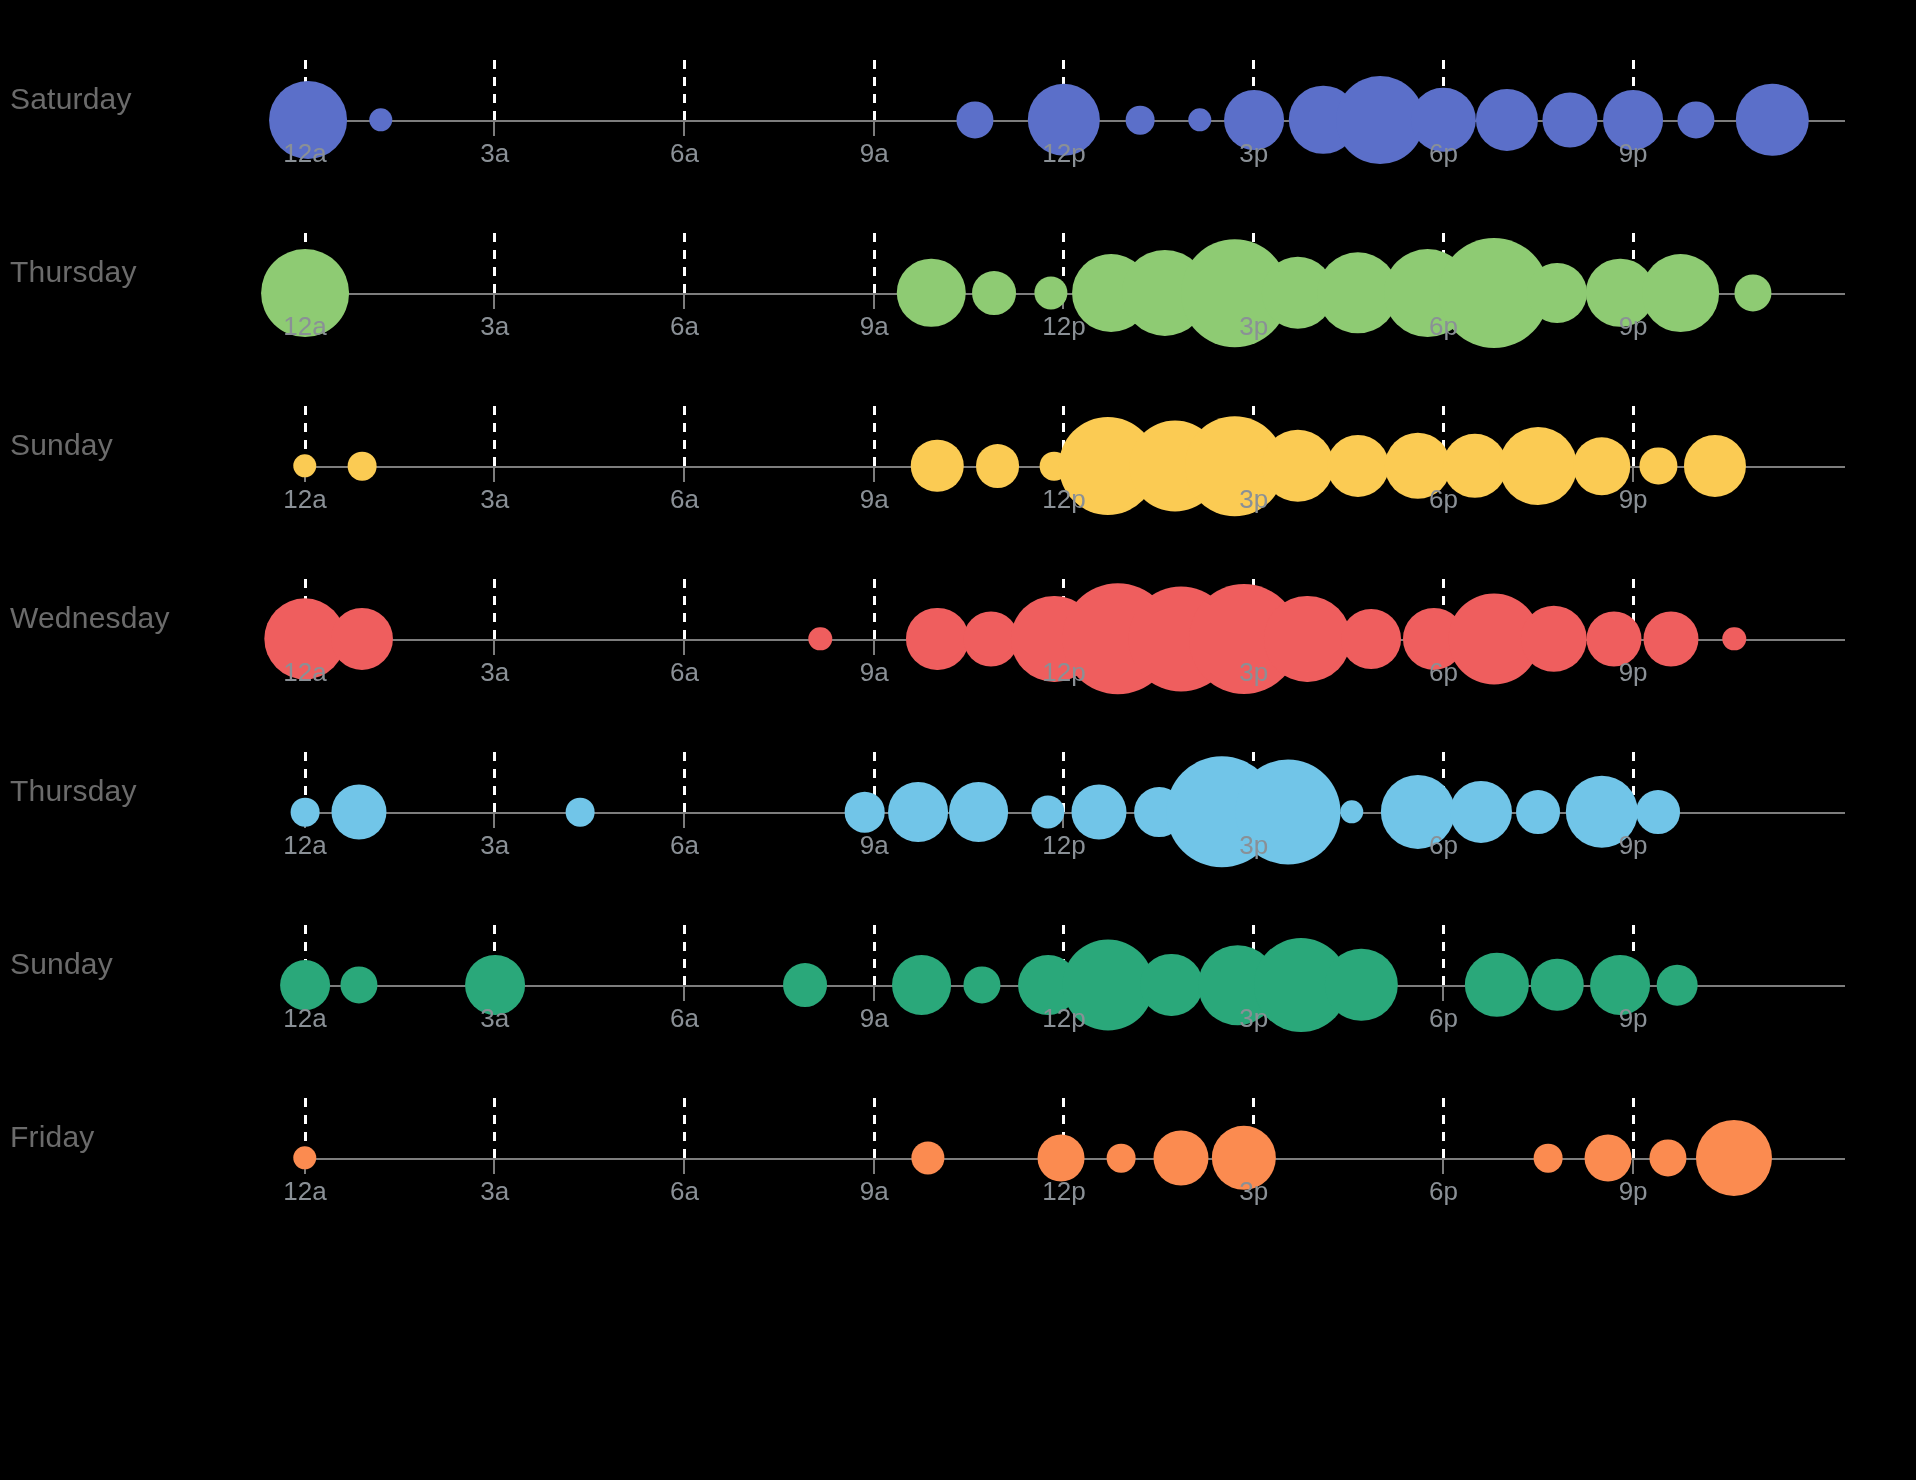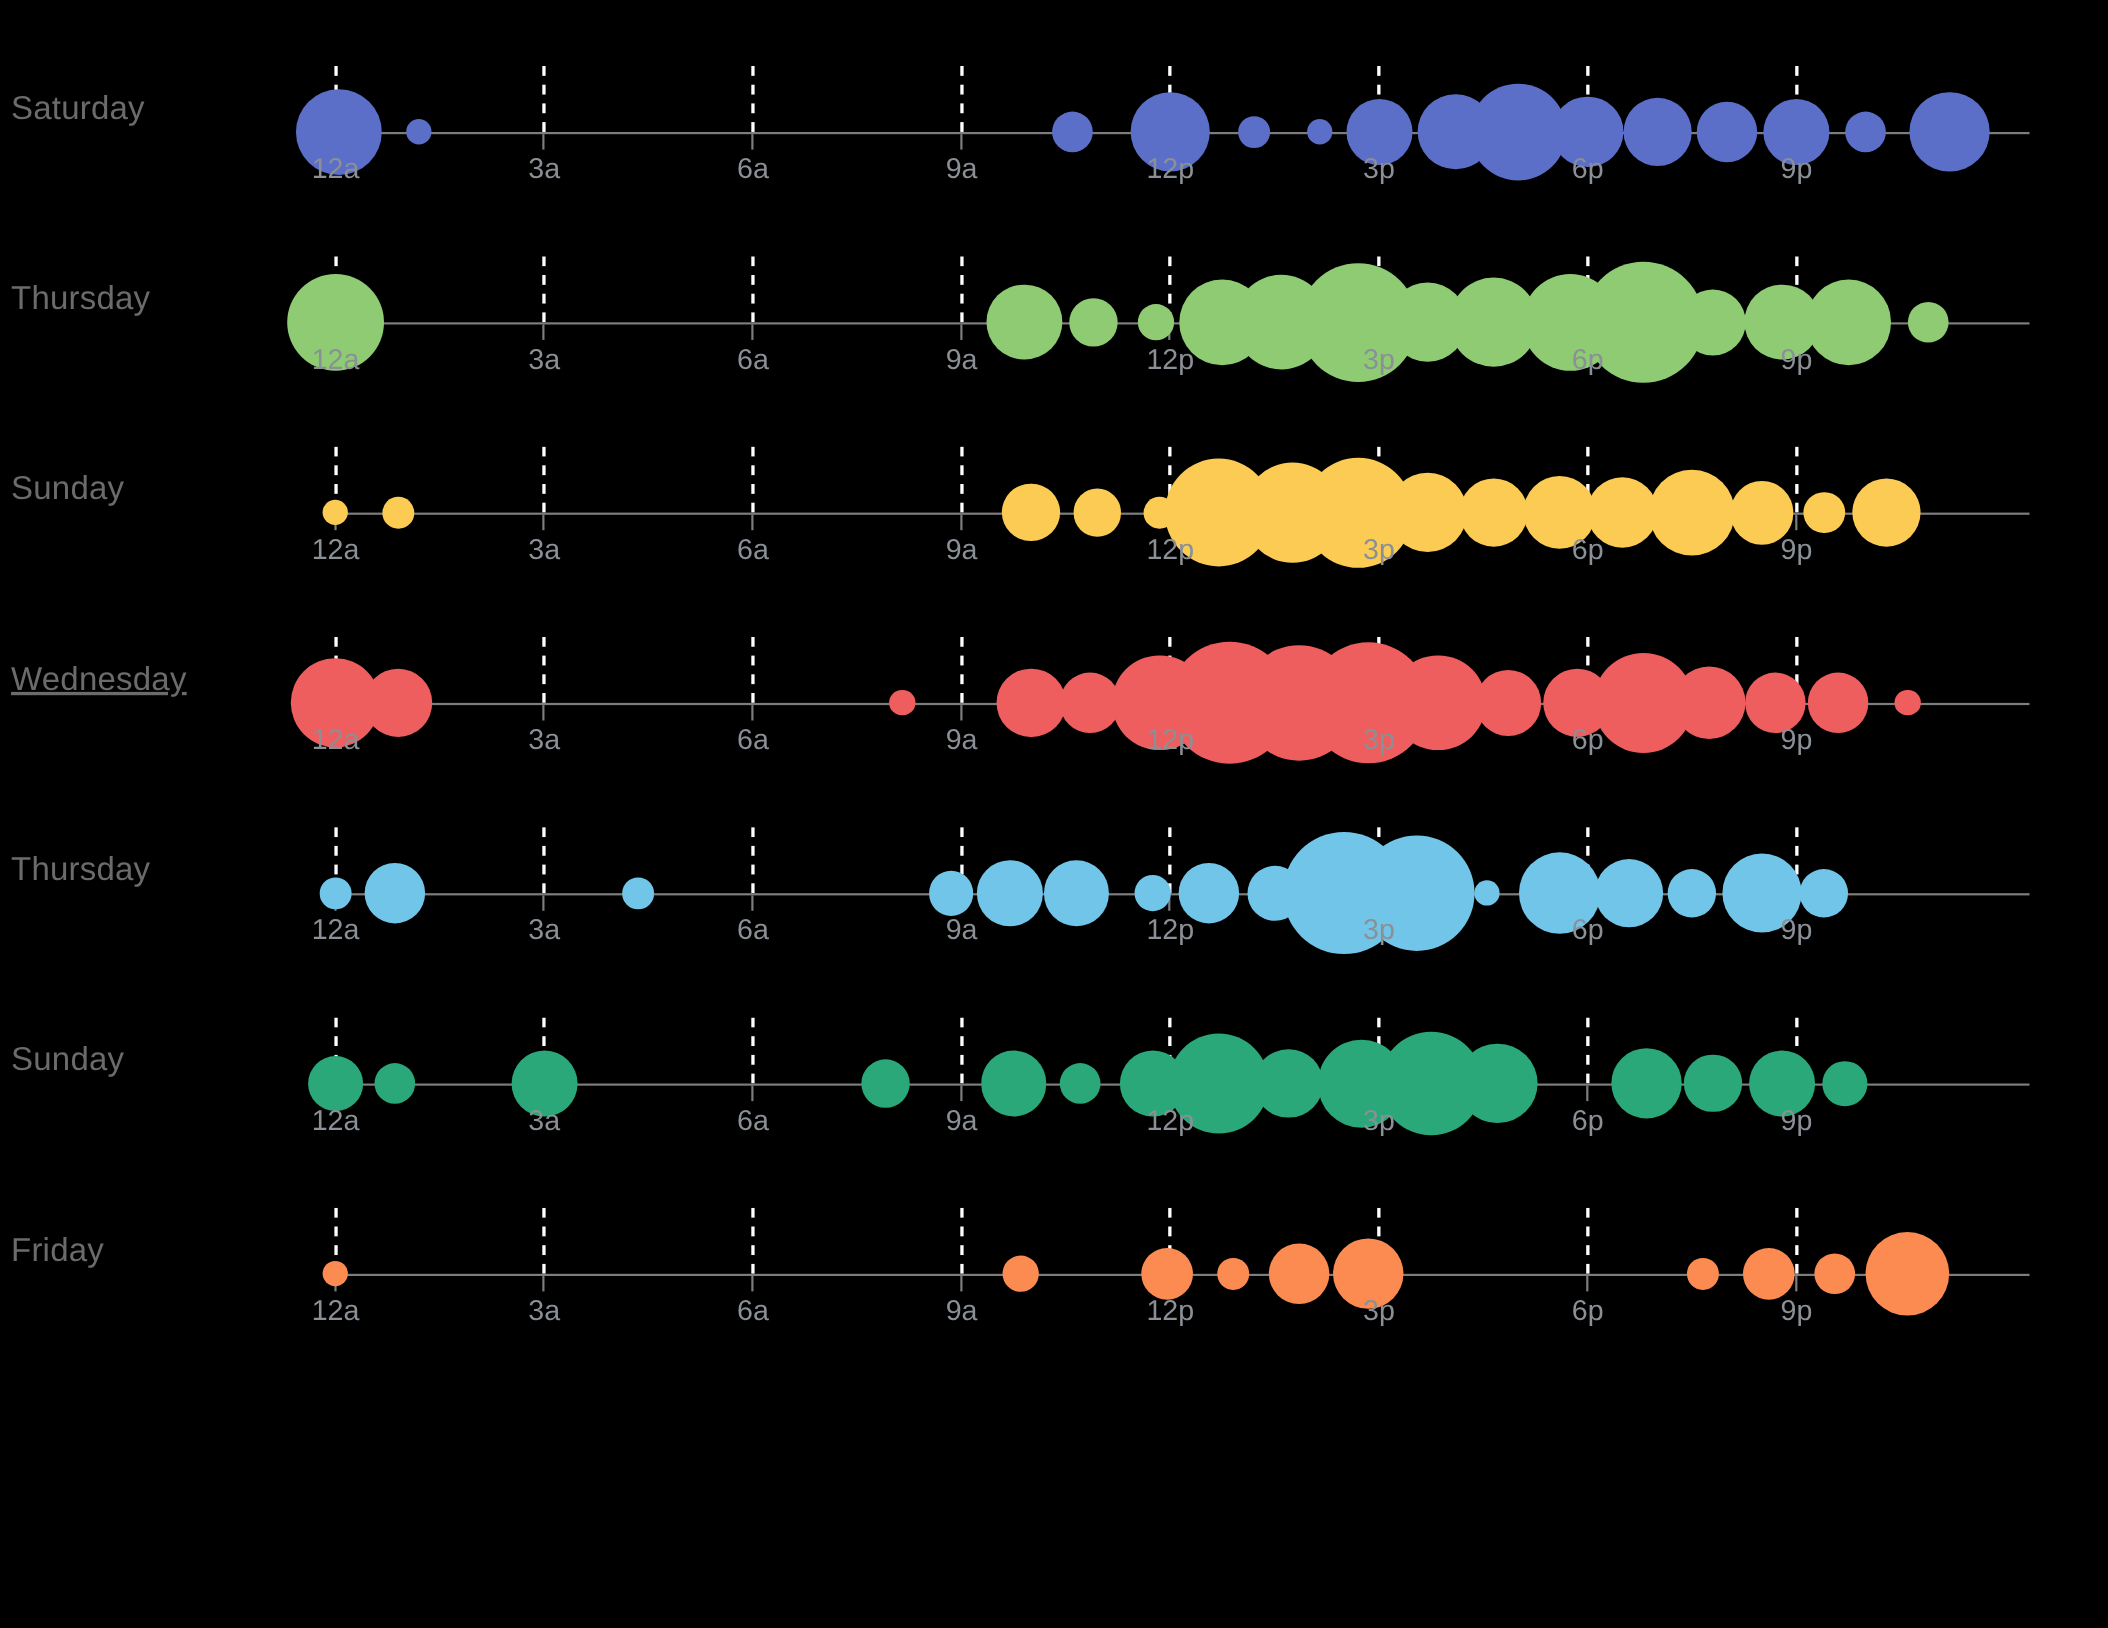--- a/index.html
+++ b/index.html
@@ -202,21 +202,21 @@
         <div class="tick-label" style="left: 189.733px; top: 130px; color: rgb(138, 144, 150);">3a</div>
         <div class="tick-label" style="left: 379.466px; top: 130px; color: rgb(138, 144, 150);">6a</div>
         <div class="tick-label" style="left: 569.199px; top: 130px; color: rgb(138, 144, 150);">9a</div>
         <div class="tick-label" style="left: 758.932px; top: 130px; color: rgb(138, 144, 150);">12p</div>
         <div class="tick-label" style="left: 948.665px; top: 130px; color: rgb(138, 144, 150);">3p</div>
         <div class="tick-label" style="left: 1138.4px; top: 130px; color: rgb(138, 144, 150);">6p</div>
         <div class="tick-label" style="left: 1328.13px; top: 130px; color: rgb(138, 144, 150);">9p</div>
       </div>
     </div>
     <div class="day-row" style="top: 527px;">
-      <div class="day-label" style="top: 74px; text-decoration: underline;">Wednesday</div>
+      <div class="day-label" style="top: 74px;">Wednesday</div>
       <div class="plot-area">
         <div class="axis-line" style="top: 112px; background: rgb(125, 125, 125);"></div>
         <div class="gridline" style="left: -1.5px; top: 52px; height: 60px;"></div>
         <div class="gridline" style="left: -1.5px; top: 114px; height: 14px; background: rgb(125, 125, 125); width: 2px;"></div>
         <div class="gridline" style="left: 188.233px; top: 52px; height: 60px;"></div>
         <div class="gridline" style="left: 188.233px; top: 114px; height: 14px; background: rgb(125, 125, 125); width: 2px;"></div>
         <div class="gridline" style="left: 377.966px; top: 52px; height: 60px;"></div>
         <div class="gridline" style="left: 377.966px; top: 114px; height: 14px; background: rgb(125, 125, 125); width: 2px;"></div>
         <div class="gridline" style="left: 567.699px; top: 52px; height: 60px;"></div>
         <div class="gridline" style="left: 567.699px; top: 114px; height: 14px; background: rgb(125, 125, 125); width: 2px;"></div>

